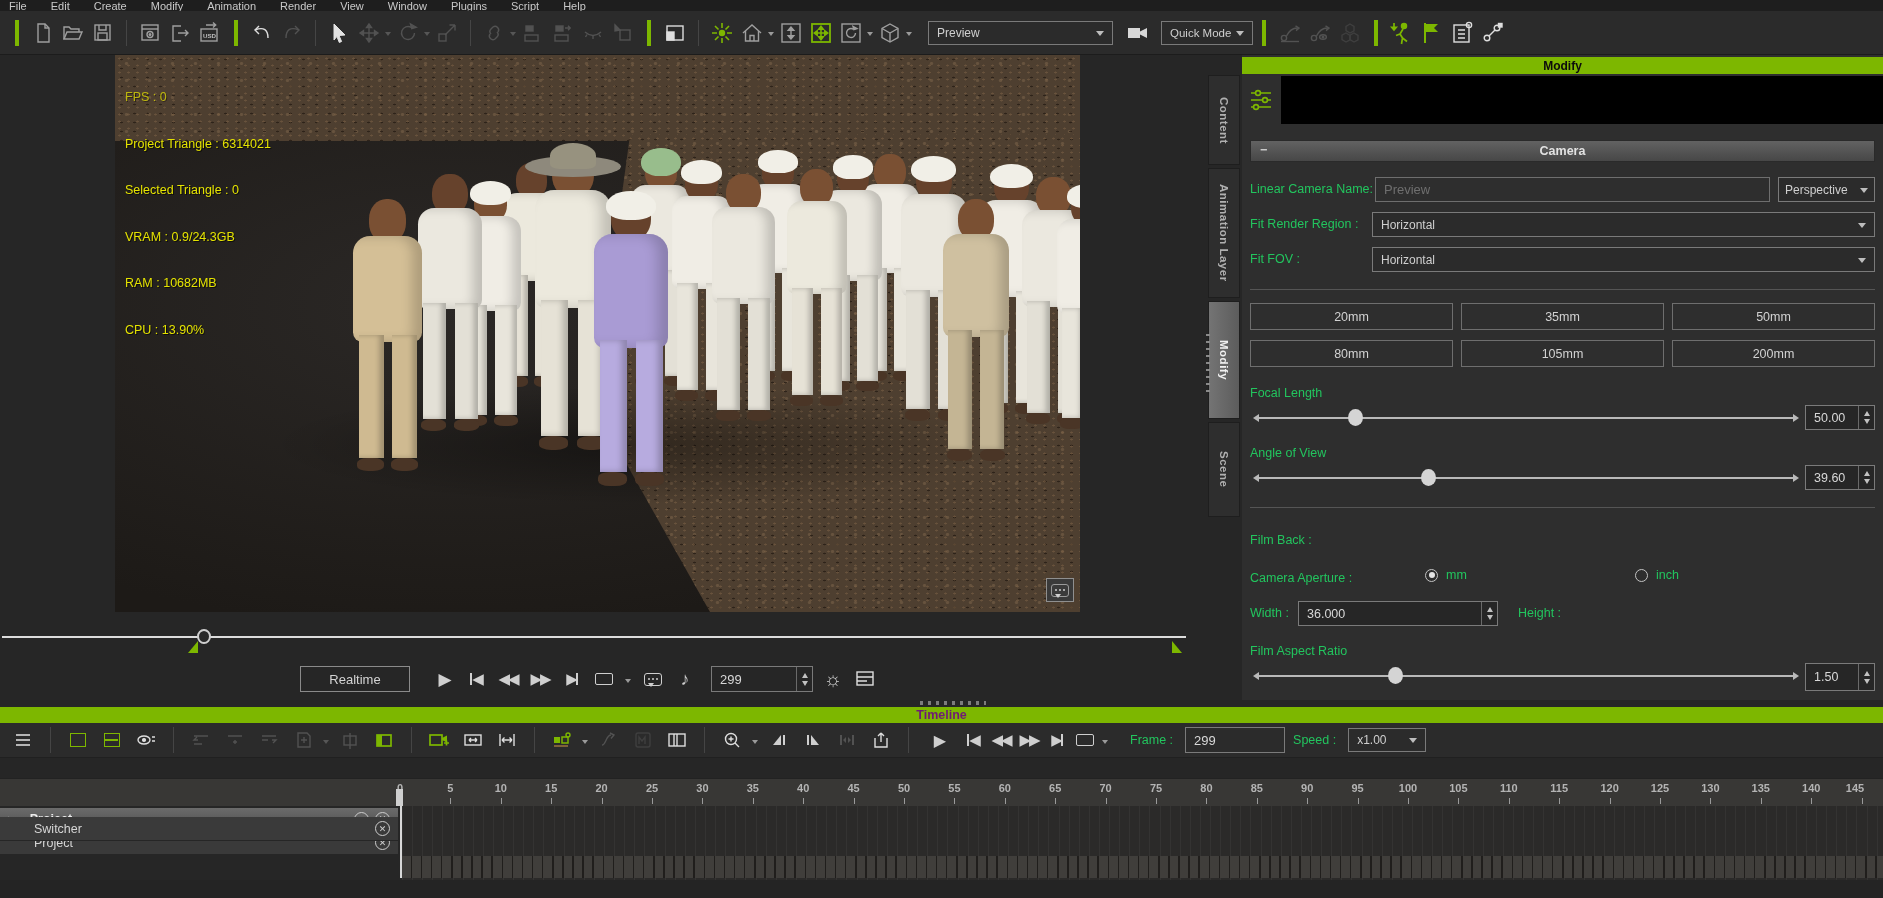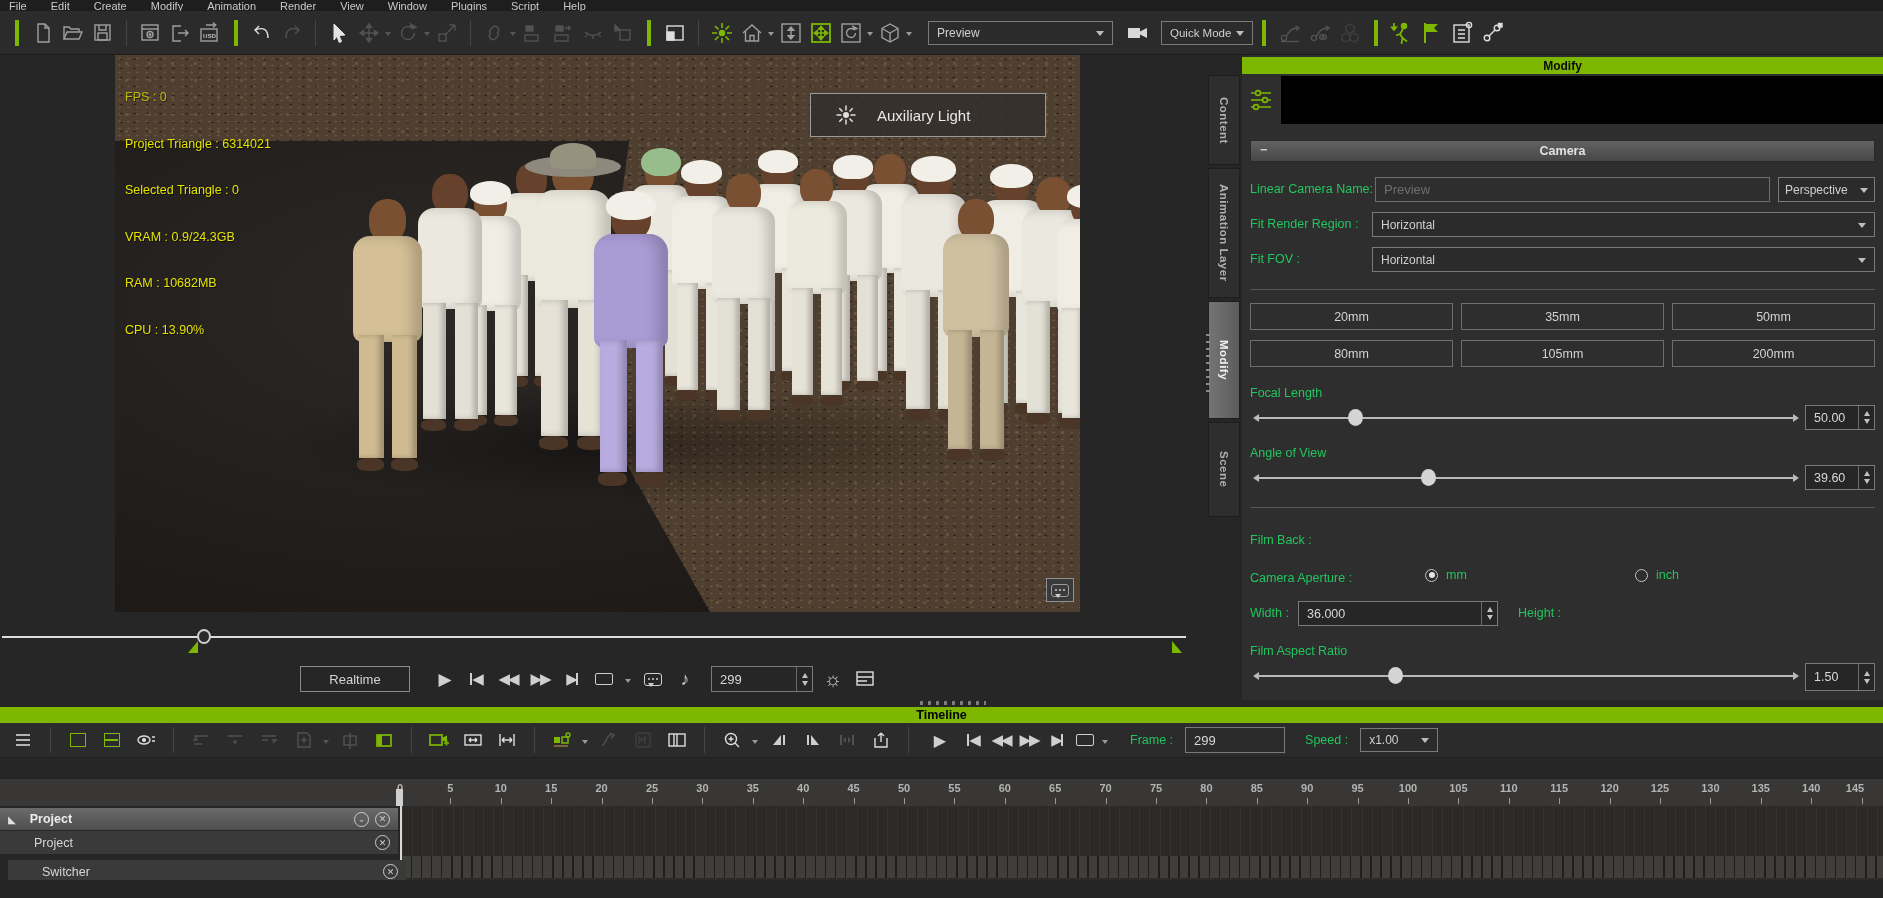--- a/index.html
+++ b/index.html
@@ -107,21 +107,21 @@
     display:inline-flex; align-items:center; justify-content:center; }
   .radio.sel:before { content:""; width:6px; height:6px; border-radius:50%; background:#e4e4e4; }
   .dots-v { left:1206px; top:330px; width:4px; height:62px;
     background:repeating-linear-gradient(0deg,#8a8a8a 0 2px,transparent 2px 7px); }
 
   
   #tl-dots { left:920px; top:701px; width:66px; height:4px;
     background:repeating-linear-gradient(90deg,#7d7d7d 0 3px,transparent 3px 8px); }
   #tl-green { left:0; top:707px; width:1883px; height:16px; background:#7db700;
     display:flex; align-items:center; justify-content:center; }
-  #tl-title { color:#000000; font-weight:bold; font-size:12.5px; }
+  #tl-title { color:#701a75; font-weight:bold; font-size:12.5px; }
   #tl-toolbar { left:0; top:723px; width:1883px; height:35px; background:#2b2b2b;
     border-bottom:1px solid #202020; display:flex; align-items:center; padding-left:8px; gap:4px; }
   .tli { width:30px; height:26px; display:flex; align-items:center; justify-content:center; flex:0 0 auto; }
   .gbox { border:1.6px solid #7db700; }
   #ruler { left:0; top:778px; width:1883px; height:28px; background:#383735; border-top:1px solid #222;
     overflow:hidden; }
   .rtick { position:absolute; top:3px; transform:translateX(-50%); font-size:11px; font-weight:bold;
     color:#b4b4b4; }
   .rtickline { position:absolute; top:19px; width:1px; height:6px; background:#9a9a9a; }
   #trackarea { left:402px; top:806px; width:1481px; height:74px; background:#2b2a29;
@@ -560,29 +560,20 @@
       </div>
     </div>
   <div id="stats" class="ab">
     <div>FPS : 0</div>
     <div>Project Triangle : 6314021</div>
     <div>Selected Triangle : 0</div>
     <div>VRAM : 0.9/24.3GB</div>
     <div>RAM : 10682MB</div>
     <div>CPU : 13.90%</div>
   </div>
-  <div id="auxlight" class="ab">
-    <svg width="26" height="26" viewBox="0 0 26 26">
-        <circle cx="13" cy="13" r="3" fill="#e0e0e0"></circle>
-        <g stroke="#e0e0e0" stroke-width="1.5">
-          <path d="M13 3.5v5M13 17.5v5M3.5 13h5M17.5 13h5M6.3 6.3l3.2 3.2M16.5 16.5l3.2 3.2M19.7 6.3l-3.2 3.2M9.5 16.5l-3.2 3.2"></path>
-        </g>
-      </svg>
-    <span>Auxiliary Light</span>
-  </div>
   <div id="comment-box" class="ab">
     <span class="bubble" style="border-color:#9a9a9a;">
         <i></i>
         <i></i>
         <i></i>
       </span>
   </div>
 </div>
 
 <div id="scrubline" class="ab"></div>
@@ -894,21 +885,21 @@
   <div class="pbtn">▶▶</div>
   <div class="pbtn">▶<span class="pbar"></span></div>
   <div class="pbtn">
       <span class="loopico"></span>
     </div>
   <div class="caret"></div>
   <span class="rlabel" style="margin-left:16px;">Frame :</span>
   <div class="ab" style="position:relative;width:100px;height:26px;border:1px solid #7a7a7a;display:flex;align-items:center;padding:0 8px;margin-left:8px;">
     <input value="299" style="">
   </div>
-  <span class="rlabel" style="margin-left:16px;">Speed :</span>
+  <span class="rlabel" style="margin-left:4px;">Speed :</span>
   <div class="ddown" style="width:78px;margin-left:8px;">
     <span>x1.00</span>
     <span class="dd-caret"></span>
   </div>
 </div>
 
 <div id="ruler" class="ab">
     <span class="rtick" style="left: 400px;">0</span>
     <span class="rtickline" style="left: 400px;"></span>
     <span class="rtick" style="left: 450.4px;">5</span>
@@ -978,17 +969,17 @@
 <div class="trow" style="top:808px;height:23px;background:linear-gradient(#6b6b6b,#4e4e4e);">
   <span style="margin-left:8px;font-size:10px;color:#e2e2e2;transform:scaleX(-1);display:inline-block;">◢</span>
   <span style="margin-left:14px;font-weight:bold;color:#ececec;">Project</span>
   <span class="circ" style="margin-left:auto;">⌄</span>
   <span class="circ" style="margin:0 8px 0 6px;">✕</span>
 </div>
 <div class="trow" style="top:831px;">
   <span style="margin-left:34px;">Project</span>
   <span class="circ" style="margin-left:auto;margin-right:8px;">✕</span>
 </div>
-<div class="trow" style="top:860px;margin-left:8px;">
+<div class="trow" style="top:817px;">
   <span style="margin-left:34px;">Switcher</span>
   <span class="circ" style="margin-left:auto;margin-right:8px;">✕</span>
 </div>
 <div id="tl-bottom" class="ab"></div>
 
 </body></html>

